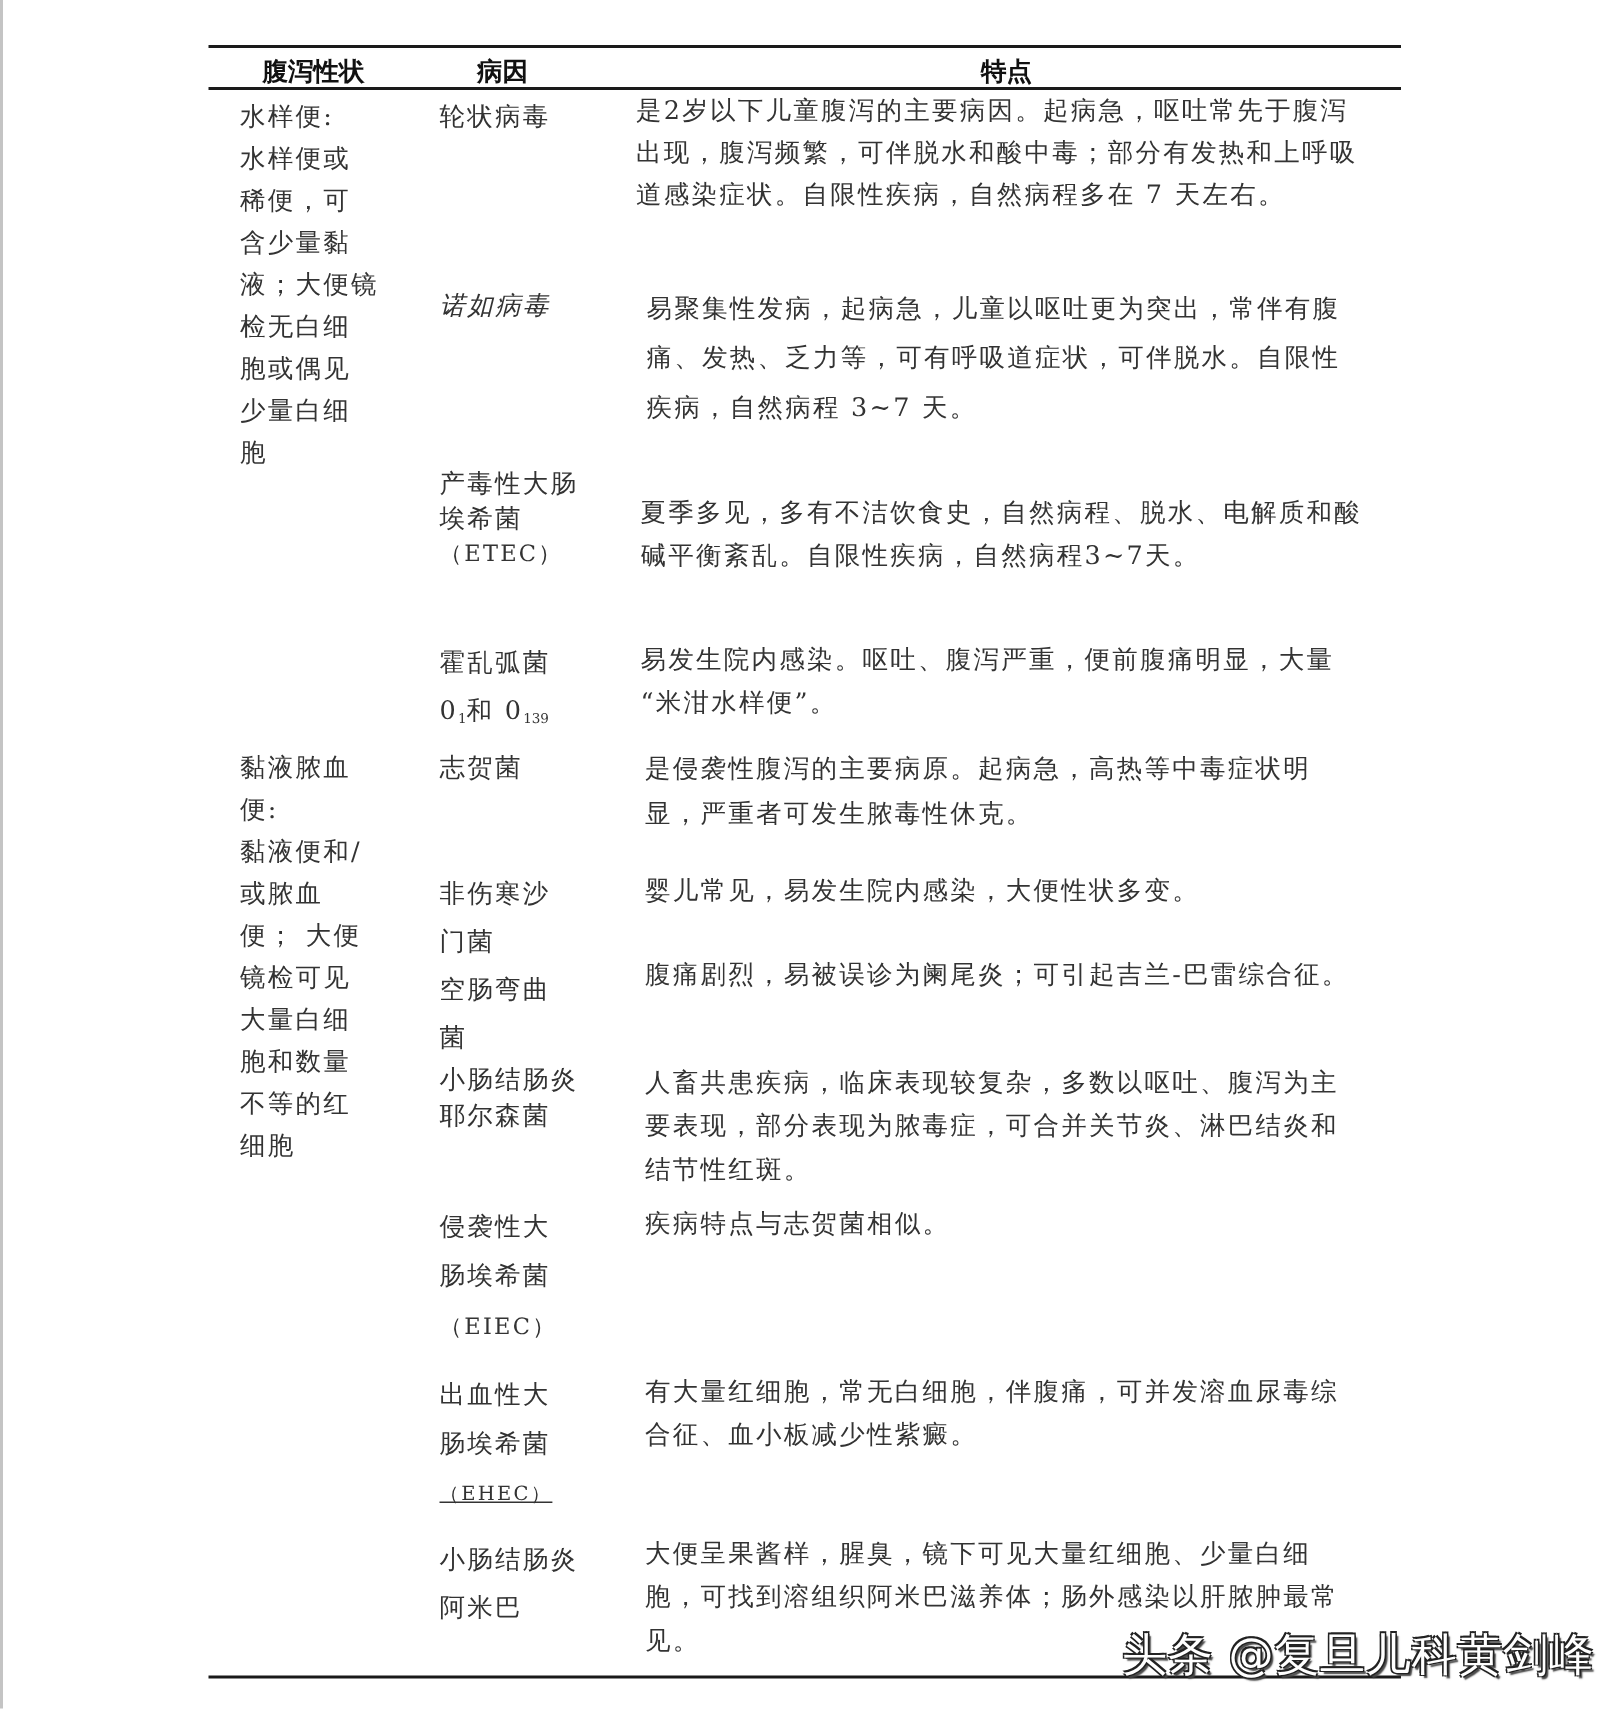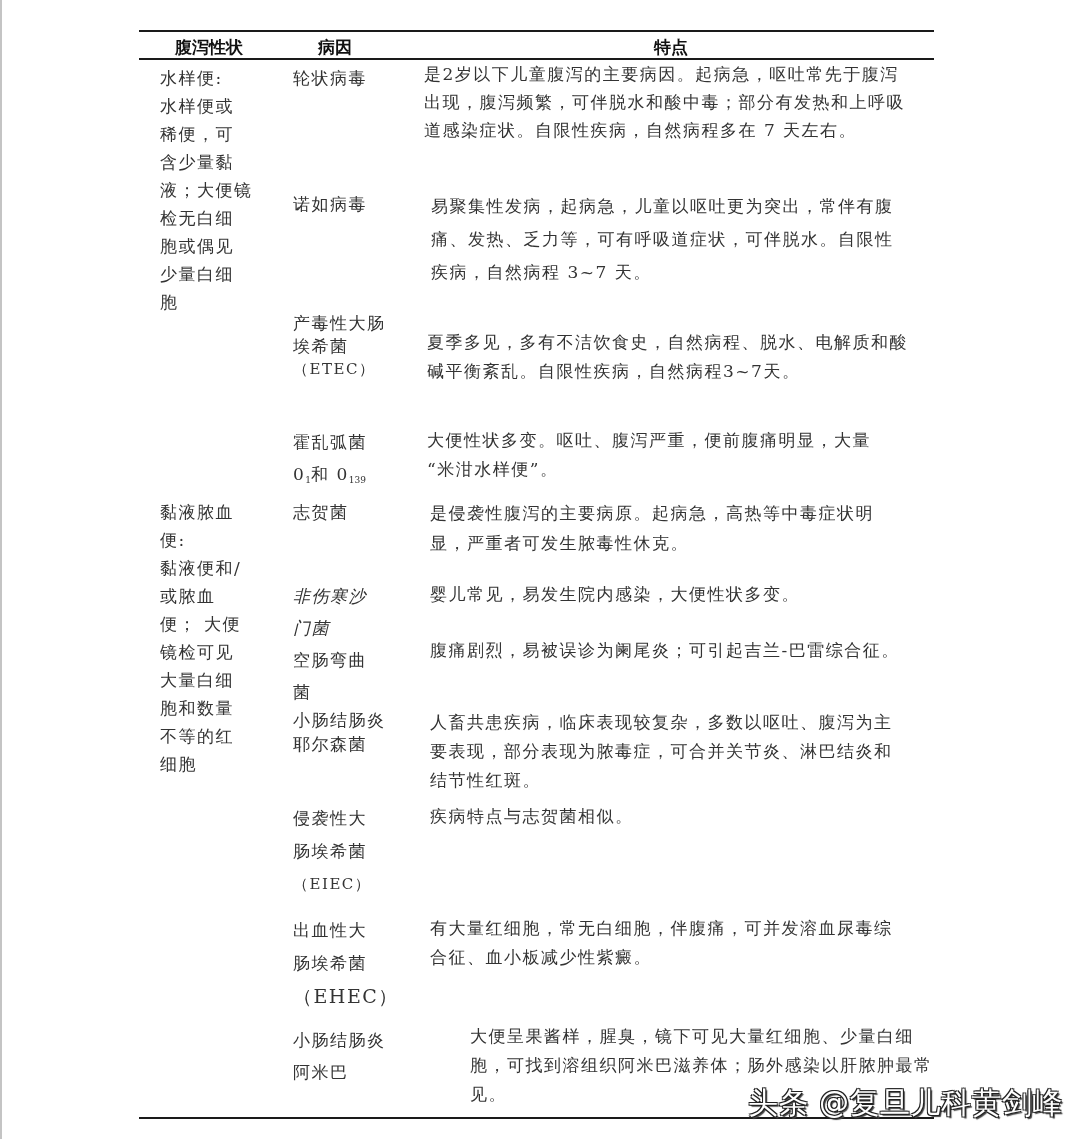--- a/index.html
+++ b/index.html
@@ -79,21 +79,21 @@
 
   <div class="t" style="left:293px; top:64px;">
     <span class="ln">轮状病毒</span>
   </div>
   <div class="t" style="left:424px; top:60px;">
     <span class="ln">是2岁以下儿童腹泻的主要病因。起病急，呕吐常先于腹泻</span>
     <span class="ln">出现，腹泻频繁，可伴脱水和酸中毒；部分有发热和上呼吸</span>
     <span class="ln">道感染症状。自限性疾病，自然病程多在 7 天左右。</span>
   </div>
 
-  <div class="t" style="left:293px; top:190px;">
+  <div class="t" style="left:293px; top:190px;font-style:italic;">
     <span class="ln">诺如病毒</span>
   </div>
   <div class="t" style="left:431px; top:190px; line-height:33px;">
     <span class="ln">易聚集性发病，起病急，儿童以呕吐更为突出，常伴有腹</span>
     <span class="ln">痛、发热、乏力等，可有呼吸道症状，可伴脱水。自限性</span>
     <span class="ln">疾病，自然病程 3~7 天。</span>
   </div>
 
   <div class="t" style="left:293px; top:312px; line-height:23px;">
     <span class="ln">产毒性大肠</span>
@@ -103,33 +103,33 @@
   <div class="t" style="left:427px; top:328px; line-height:29px;">
     <span class="ln">夏季多见，多有不洁饮食史，自然病程、脱水、电解质和酸</span>
     <span class="ln">碱平衡紊乱。自限性疾病，自然病程3~7天。</span>
   </div>
 
   <div class="t" style="left:293px; top:426px; line-height:32px;">
     <span class="ln">霍乱弧菌</span>
     <span class="ln"><span>0</span><span class="sub">1</span><span>和 </span><span>0</span><span class="sub">139</span></span>
   </div>
   <div class="t" style="left:427px; top:426px; line-height:29px;">
-    <span class="ln">大便性状多变。呕吐、腹泻严重，便前腹痛明显，大量</span>
+    <span class="ln">易发生院内感染。呕吐、腹泻严重，便前腹痛明显，大量</span>
     <span class="ln">“米泔水样便”。</span>
   </div>
 
   <div class="t" style="left:293px; top:498px;">
     <span class="ln">志贺菌</span>
   </div>
   <div class="t" style="left:430px; top:498px; line-height:30px;">
     <span class="ln">是侵袭性腹泻的主要病原。起病急，高热等中毒症状明</span>
     <span class="ln">显，严重者可发生脓毒性休克。</span>
   </div>
 
-  <div class="t" style="left:293px; top:580px; line-height:32px;font-style:italic;">
+  <div class="t" style="left:293px; top:580px; line-height:32px;">
     <span class="ln">非伤寒沙</span>
     <span class="ln">门菌</span>
   </div>
   <div class="t" style="left:430px; top:580px;">
     <span class="ln">婴儿常见，易发生院内感染，大便性状多变。</span>
   </div>
 
   <div class="t" style="left:293px; top:644px; line-height:32px;">
     <span class="ln">空肠弯曲</span>
     <span class="ln">菌</span>
@@ -153,31 +153,31 @@
     <span class="ln">肠埃希菌</span>
     <span class="ln" style="font-size:15px;">（EIEC）</span>
   </div>
   <div class="t" style="left:430px; top:802px;">
     <span class="ln">疾病特点与志贺菌相似。</span>
   </div>
 
   <div class="t" style="left:293px; top:914px; line-height:33px;">
     <span class="ln">出血性大</span>
     <span class="ln">肠埃希菌</span>
-    <span class="ln" style="font-size:19px;">（EHEC）</span>
+    <span class="ln" style="font-size:13px;text-decoration:underline;">（EHEC）</span>
   </div>
   <div class="t" style="left:430px; top:914px; line-height:29px;">
     <span class="ln">有大量红细胞，常无白细胞，伴腹痛，可并发溶血尿毒综</span>
     <span class="ln">合征、血小板减少性紫癜。</span>
   </div>
 
   <div class="t" style="left:293px; top:1024px; line-height:32px;">
     <span class="ln">小肠结肠炎</span>
     <span class="ln">阿米巴</span>
   </div>
-  <div class="t" style="left:430px; top:1022px; line-height:29px;margin-left:40px;">
+  <div class="t" style="left:430px; top:1022px; line-height:29px;">
     <span class="ln">大便呈果酱样，腥臭，镜下可见大量红细胞、少量白细</span>
     <span class="ln">胞，可找到溶组织阿米巴滋养体；肠外感染以肝脓肿最常</span>
     <span class="ln">见。</span>
   </div>
 </div>
 
 <div class="watermark">头条 @复旦儿科黄剑峰</div>
 
 </body></html>

